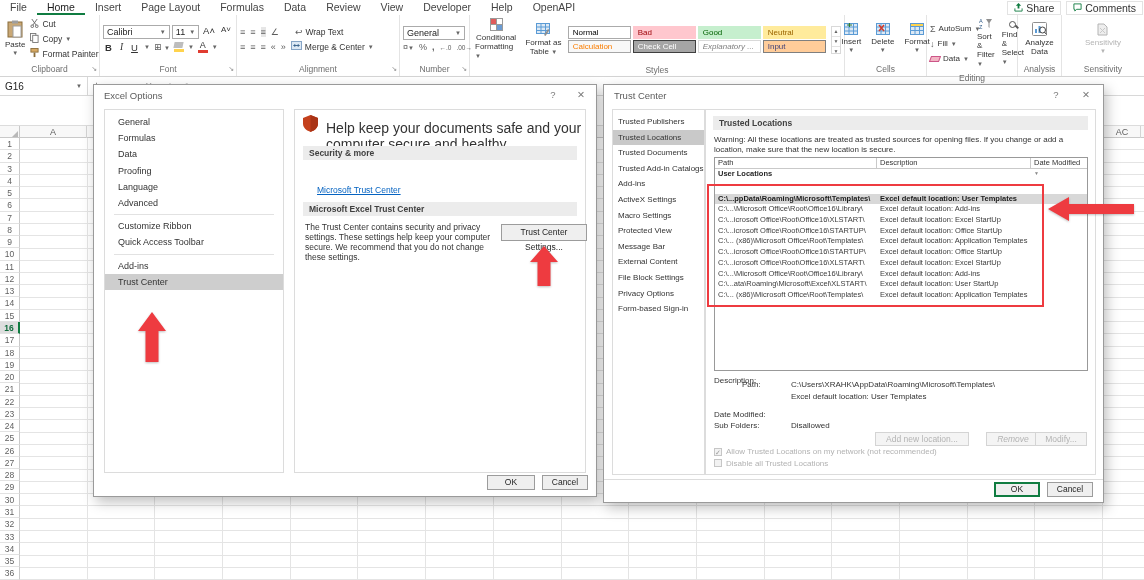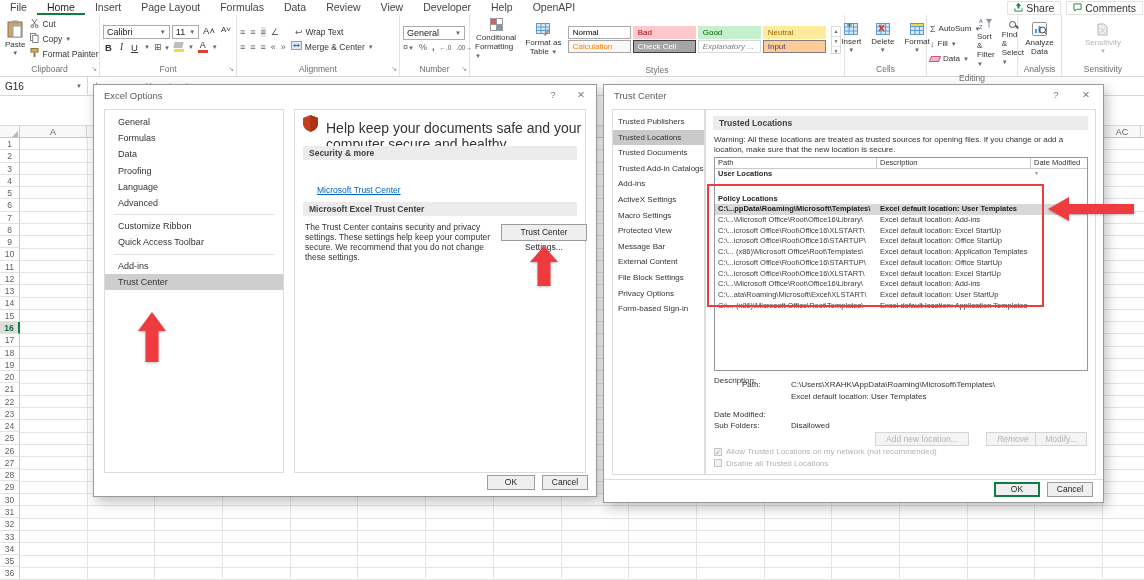--- a/index.html
+++ b/index.html
@@ -511,21 +511,20 @@
     <div class="band" style="left:7px;right:7px;top:6px;">Trusted Locations</div>
     <div class="abs txt8" style="left:8px;top:25px;width:374px;line-height:9.5px;">Warning: All these locations are treated as trusted sources for opening files.  If you change or add a location, make sure that the new location is secure.</div>
     <div id="loctable">
       <div id="lochead">
         <div class="cw1">Path</div>
         <div class="cw2">Description</div>
         <div class="cw3"><span>Date Modified</span> <span style="font-size:5px;color:#888;">▼</span></div>
       </div>
       <div class="loc-group">User Locations</div>
       <div class="gap14"></div>
-      <div class="loc-group">Policy Locations</div>
       <div class="loc-row sel">
           <div class="cw1">C:\...ppData\Roaming\Microsoft\Templates\</div>
           <div class="cw2">Excel default location: User Templates</div>
           <div class="cw3"></div>
         </div>
       <div class="loc-row">
           <div class="cw1">C:\...\Microsoft Office\Root\Office16\Library\</div>
           <div class="cw2">Excel default location: Add-ins</div>
           <div class="cw3"></div>
         </div>

